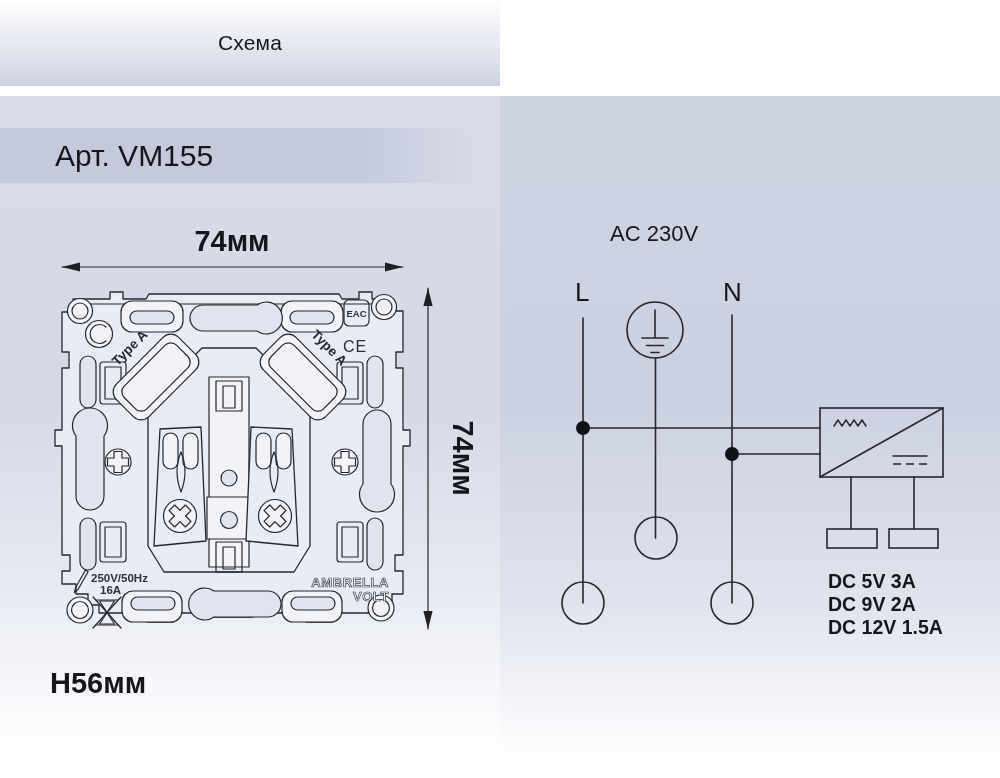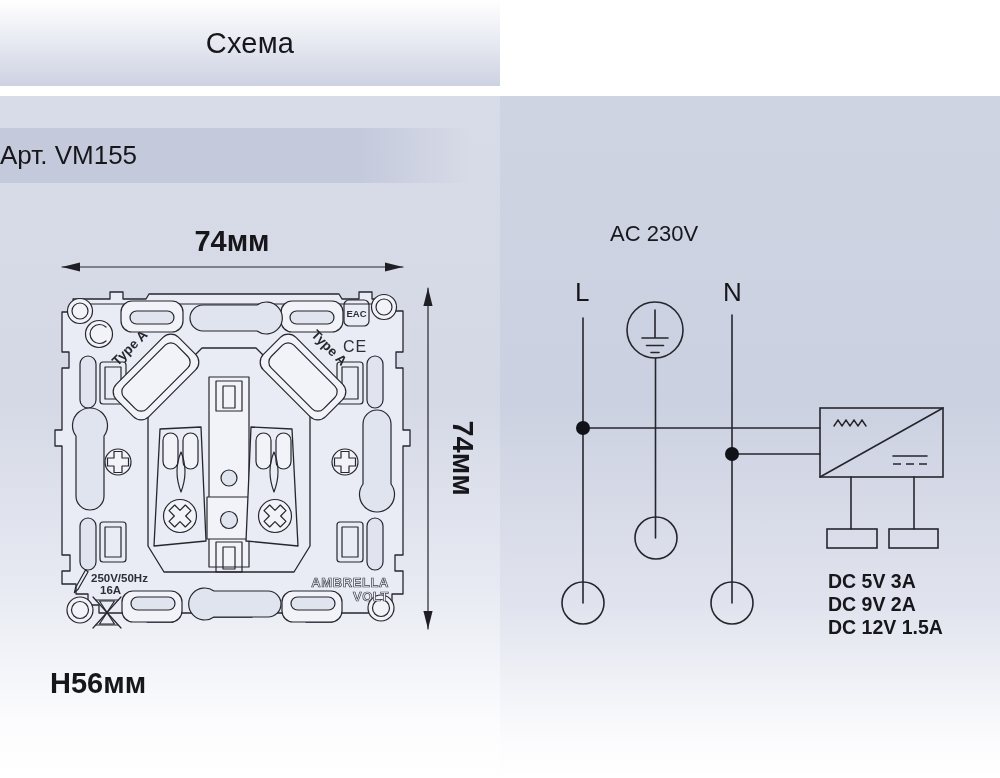--- a/index.html
+++ b/index.html
@@ -8,27 +8,27 @@
     background:#ffffff;
     font-family:"Liberation Sans", sans-serif;
     color:#16161b;
   }
   .col{position:absolute;top:96px;bottom:0;width:500px;}
   .col-left{left:0;background:linear-gradient(180deg,#d8dce8 0%,#d5d9e6 45%,#e7eaf2 72%,#fcfcfe 92%,#ffffff 100%);}
   .col-right{left:500px;background:linear-gradient(180deg,#cfd4e3 0%,#ccd1e1 45%,#e1e4ee 75%,#fbfbfd 94%,#ffffff 100%);}
   .hdr{position:absolute;top:0;height:86px;width:500px;display:flex;align-items:center;justify-content:center;}
   .hdr-left{left:0;background:linear-gradient(180deg,#ffffff 0%,#f1f2f7 30%,#cdd2e2 100%);}
   .hdr-right{left:500px;background:linear-gradient(180deg,#ffffff 0%,#eef0f6 30%,#c6ccde 100%);}
-  .hdr span{font-size:29px;font-weight:500;letter-spacing:.2px;}
+  .hdr span{font-size:21px;font-weight:500;letter-spacing:.2px;}
   .art-band{
     position:absolute;left:0;top:128px;width:472px;height:55px;
     background:linear-gradient(90deg,#c4c9dc 0%,#c4c9dc 76%,rgba(196,201,220,0) 100%);
     display:flex;align-items:center;
   }
-  .art-band .art-text{font-size:26px;font-weight:500;text-align:right;}
+  .art-band .art-text{margin-left:55px;font-size:30px;font-weight:500;text-align:right;}
   svg{position:absolute;display:block;}
   svg text{font-family:"Liberation Sans", sans-serif;fill:#16161b;}
   
   .s  {fill:none;stroke:#26262e;stroke-width:1.2;stroke-linejoin:round;stroke-linecap:round;}
   .sf {fill:#e9ecf4;stroke:#26262e;stroke-width:1.3;stroke-linejoin:round;}
   .sw {fill:#f1f3f9;stroke:#26262e;stroke-width:1.2;stroke-linejoin:round;}
   .sl {fill:#e0e4ef;stroke:#26262e;stroke-width:1.2;stroke-linejoin:round;}
   .w  {fill:none;stroke:#26262e;stroke-width:1.6;stroke-linecap:round;}
   .dot{fill:#111118;stroke:none;}
   .head{fill:#1e1e24;stroke:none;}

